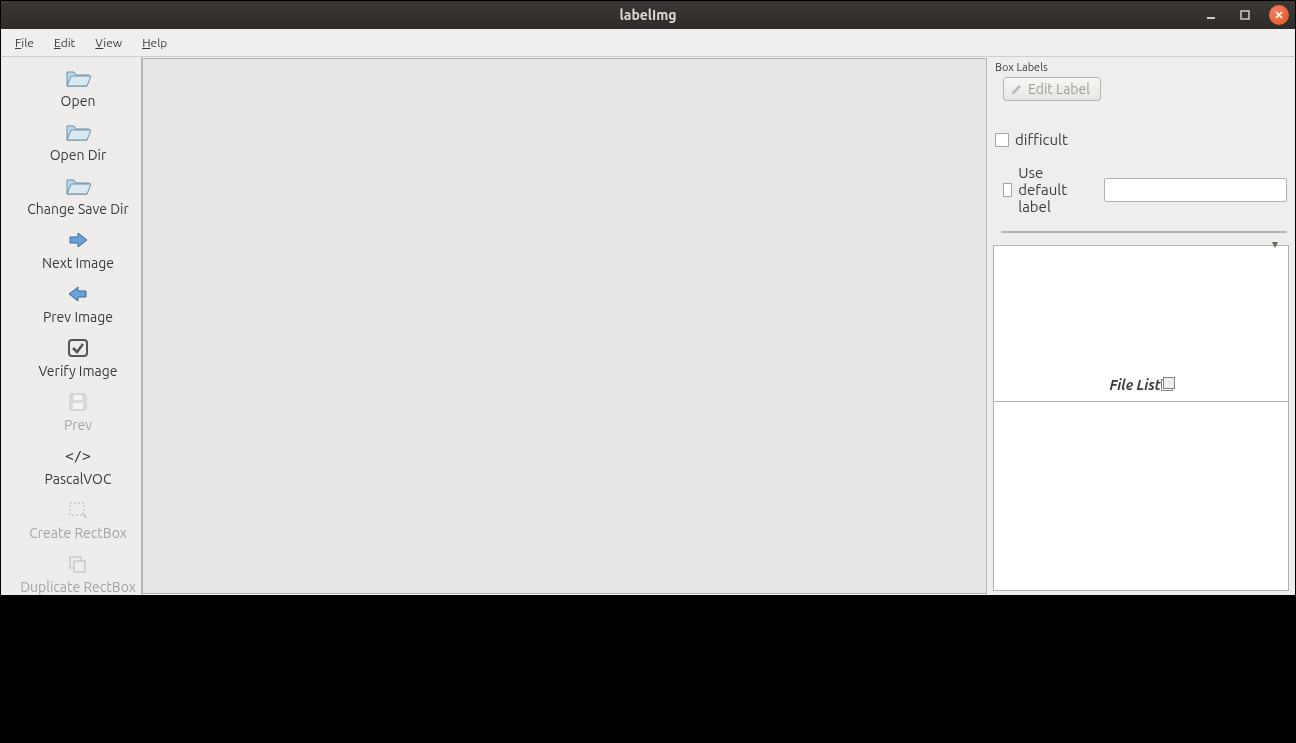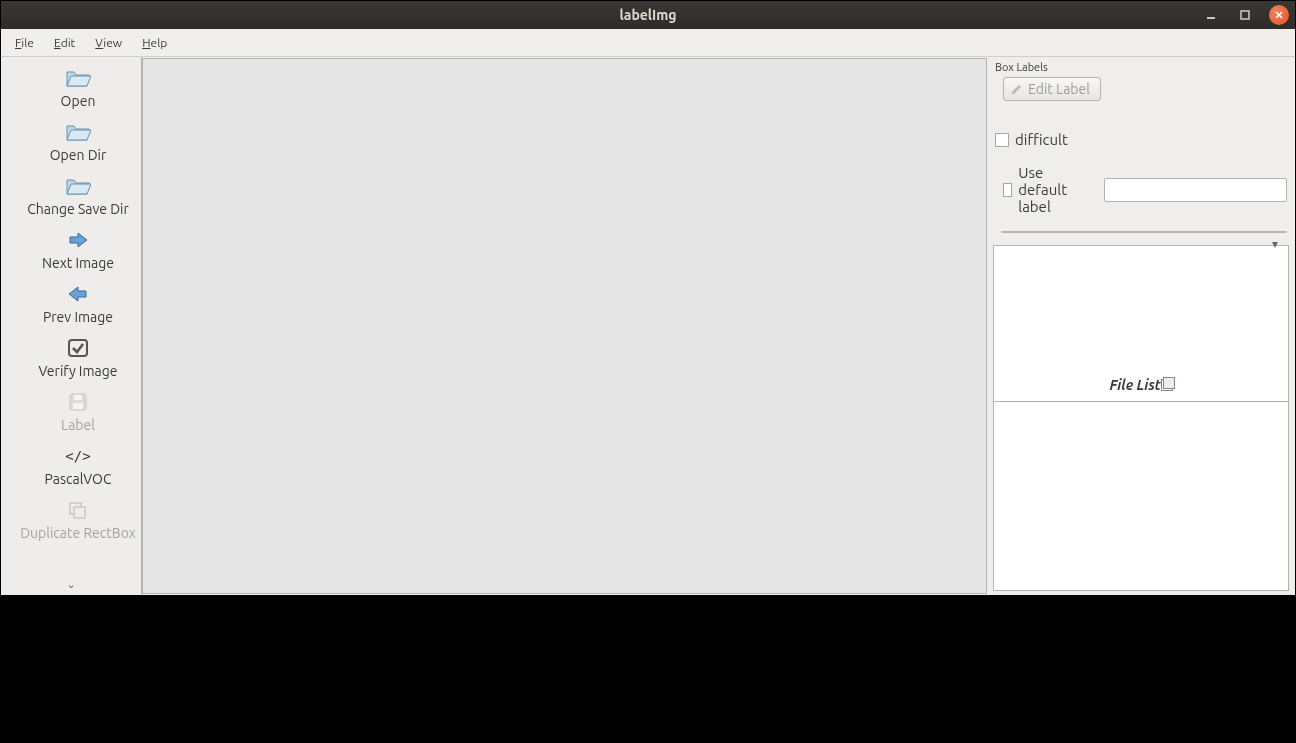--- a/index.html
+++ b/index.html
@@ -322,27 +322,37 @@
         <span>Verify Image</span>
       </div>
       <div class="tool-btn disabled">
         <span class="icon">
             <svg width="20" height="20" viewBox="0 0 20 20" opacity="0.45">
               <rect x="2" y="2" width="16" height="16" rx="2" fill="#c9c7c3" stroke="#999"></rect>
               <rect x="6" y="3" width="8" height="5" fill="#fff"></rect>
               <rect x="5" y="11" width="10" height="6" fill="#fff"></rect>
             </svg>
           </span>
-        <span>Label</span>
+        <span>Prev</span>
       </div>
       <div class="tool-btn">
         <span class="icon">
             <span style="font-family:monospace;font-size:14px;color:#333;">&lt;/&gt;</span>
           </span>
         <span>PascalVOC</span>
+      </div>
+      <div class="tool-btn disabled">
+        <span class="icon">
+            <svg width="22" height="20" viewBox="0 0 22 20" opacity="0.45">
+              <rect x="3" y="3" width="14" height="12" fill="none" stroke="#777" stroke-dasharray="2 2"></rect>
+              <path d="M15 13 L20 18" stroke="#777"></path>
+              <polygon points="20,18 17,17 18,15" fill="#777"></polygon>
+            </svg>
+          </span>
+        <span>Create RectBox</span>
       </div>
       <div class="tool-btn disabled">
         <span class="icon">
             <svg width="22" height="20" viewBox="0 0 22 20" opacity="0.45">
               <rect x="3" y="3" width="11" height="11" fill="none" stroke="#777"></rect>
               <rect x="7" y="7" width="11" height="11" fill="#eee" stroke="#777"></rect>
             </svg>
           </span>
         <span>Duplicate RectBox</span>
       </div>

